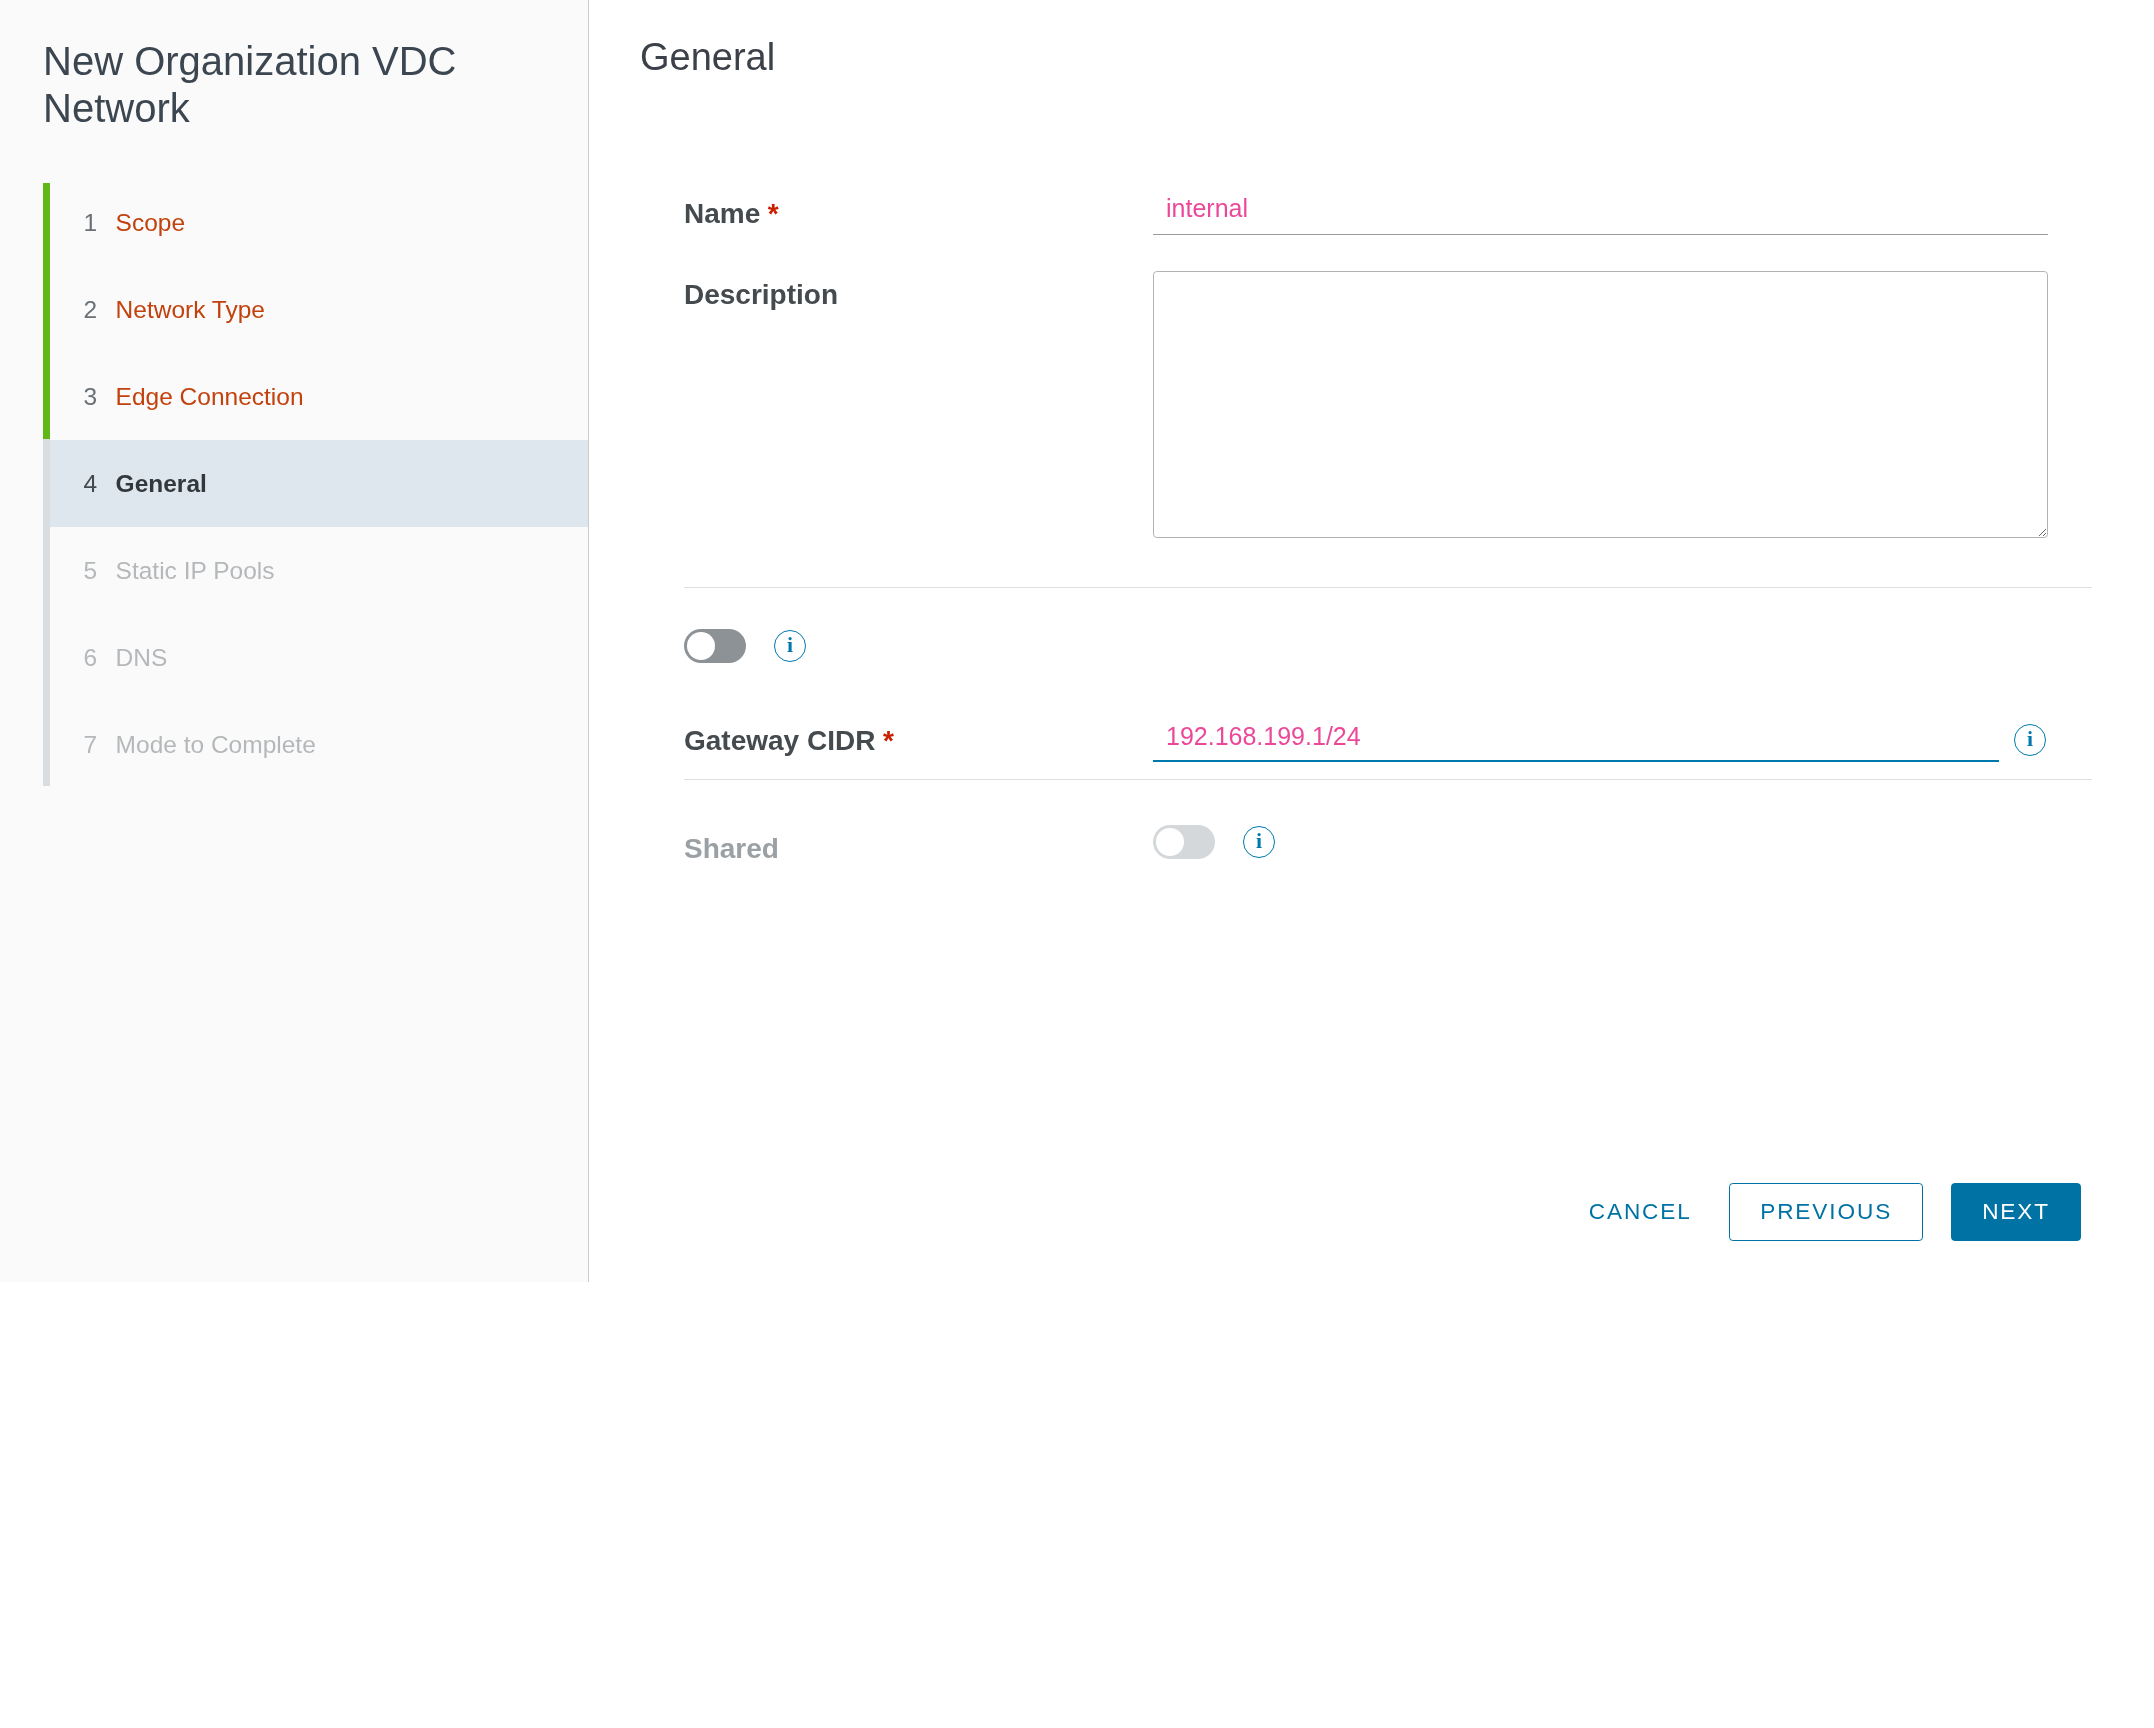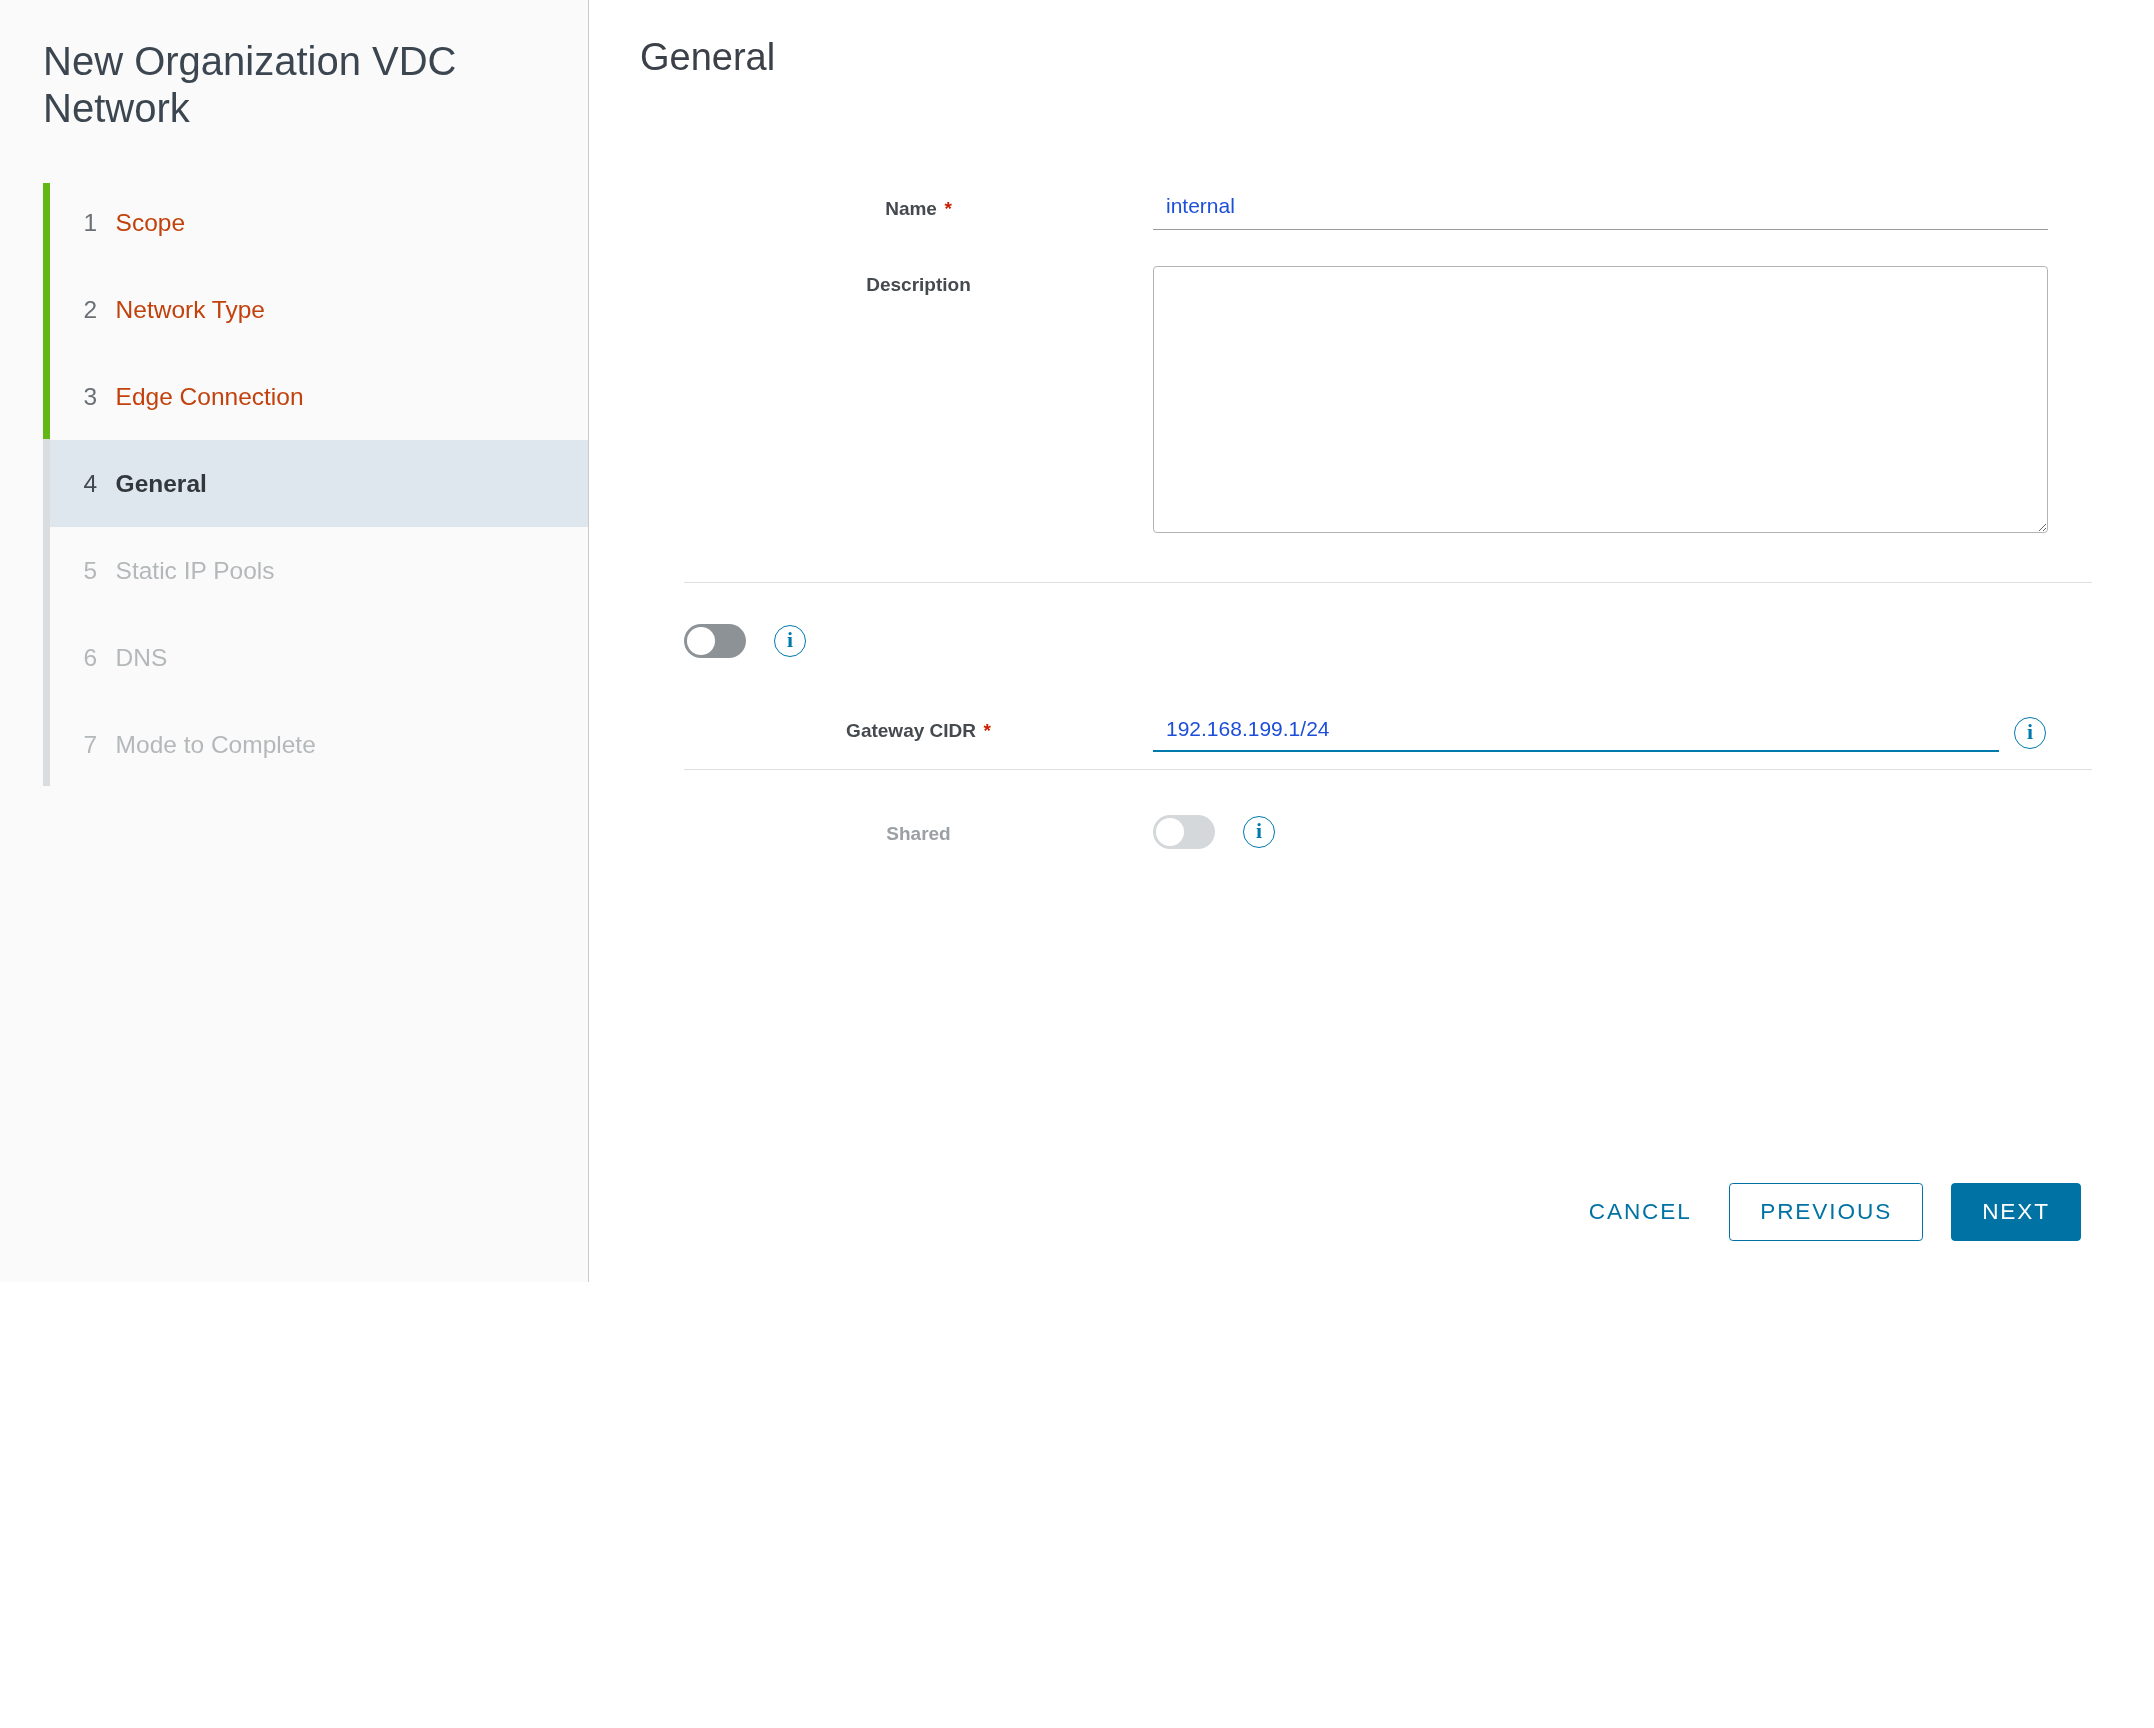--- a/index.html
+++ b/index.html
@@ -38,30 +38,30 @@
   .step.future { cursor: default; }
   .step.future .step-num, .step.future .step-label { color: #b5b8ba; }
 
   
   .main { flex: 1 1 auto; position: relative; padding: 36px 60px 0 51px; }
   .page-heading { font-size: 38px; font-weight: 400; color: #3c4048; }
 
   .form { margin-top: 111px; margin-left: 44px; }
   .form-row { display: flex; align-items: flex-start; }
   .form-label {
-    width: 469px; flex: 0 0 469px; font-size: 19px; font-weight: 700;
-    color: #454a4e; padding-top: 7.5px; text-align: center;
+    width: 469px; flex: 0 0 469px; font-size: 28px; font-weight: 700;
+    color: #454a4e; padding-top: 7.5px;
   }
   .form-label .req { color: #c92100; margin-left: 7.5px; font-weight: 700; }
   .form-label.disabled-label { color: #9ba0a4; }
   .form-control { width: 895px; display: flex; align-items: center; }
 
   .line-input {
     width: 100%; border: none; outline: none; background: transparent;
-    border-bottom: 0.9px solid #9a9a9a; font-size: 21px; color: #1d4ed8;
+    border-bottom: 0.9px solid #9a9a9a; font-size: 25px; color: #ec4899;
     padding: 3.8px 9.4px 11.3px 13px;
     font-family: "Liberation Sans", "DejaVu Sans", sans-serif;
   }
   .line-input.focused { border-bottom: 2.8px solid #0079ad; padding-bottom: 9.4px; }
   .gateway-input { width: 846px; }
 
   textarea.desc-box {
     width: 895px; height: 267px; border: 0.9px solid #b3b3b3; border-radius: 3.8px;
     background: #ffffff; resize: both; outline: none;
     font-size: 24.5px; padding: 11.3px 13px; color: #454a4e;

